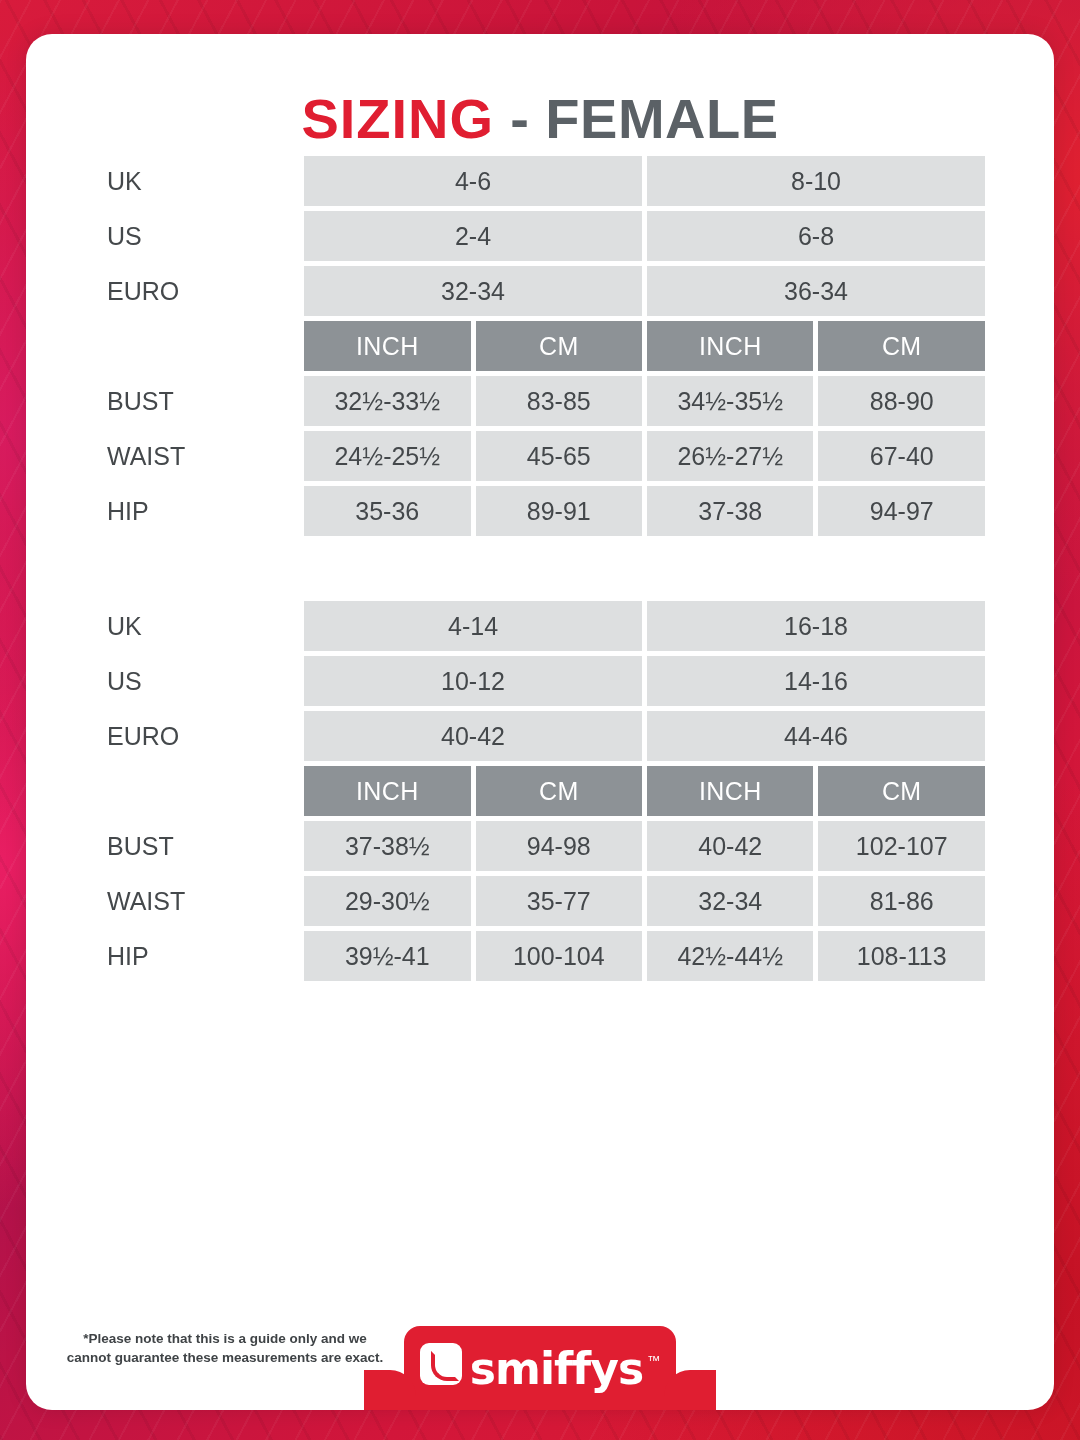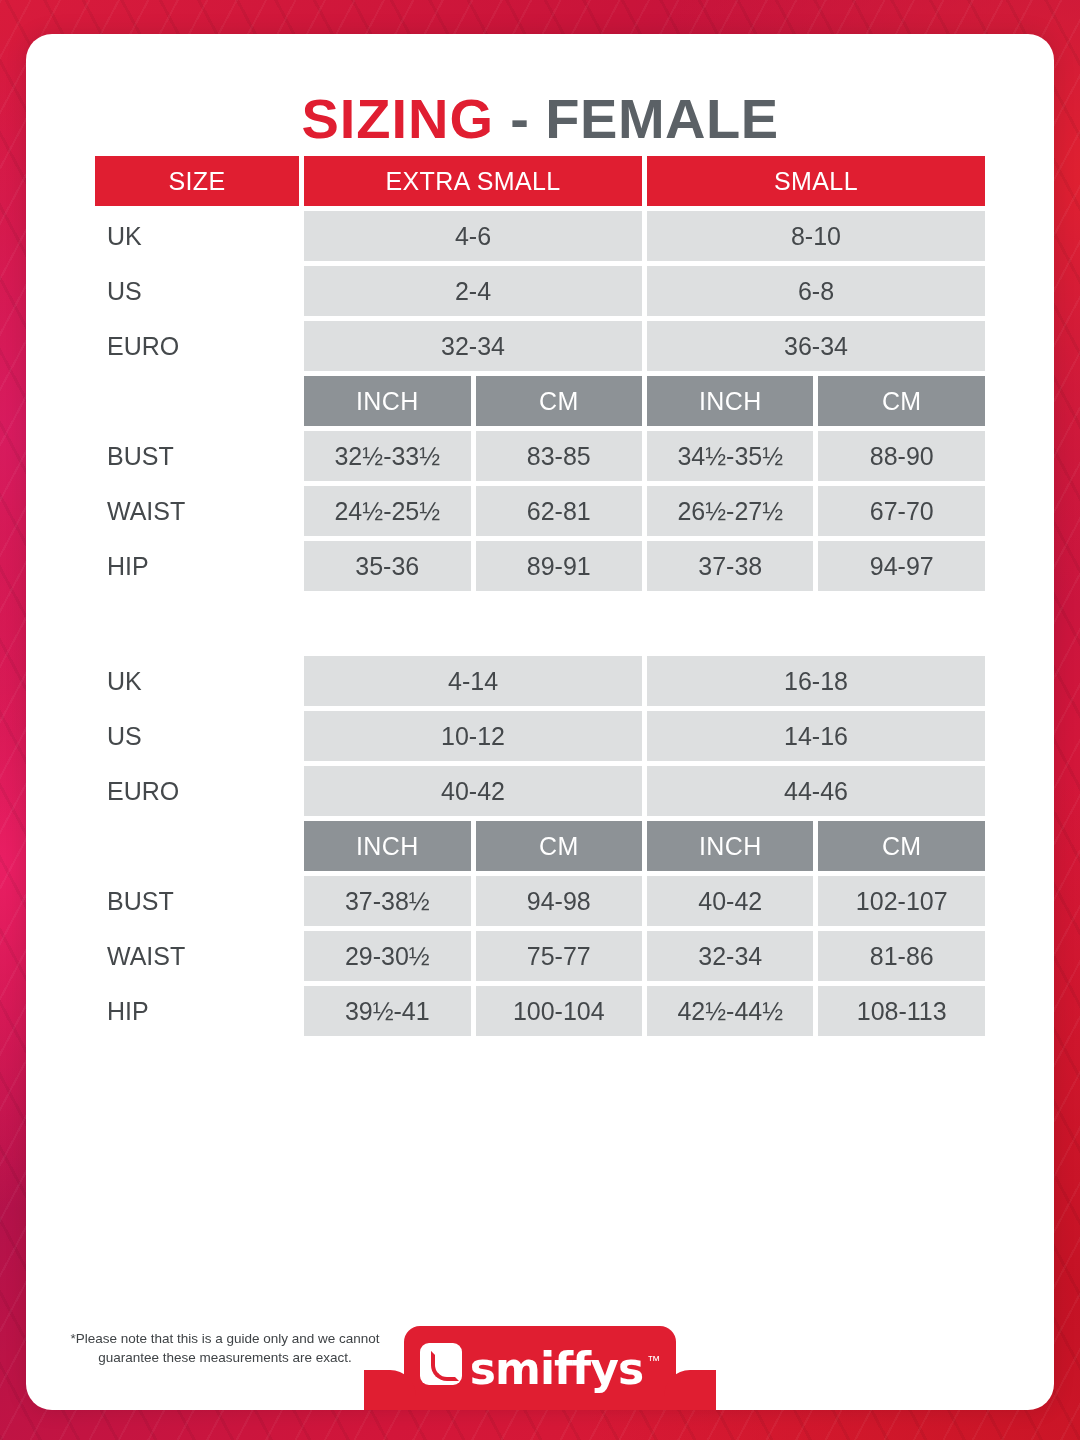--- a/index.html
+++ b/index.html
@@ -126,21 +126,21 @@
     width: 1028px;
     height: 110px;
   }
   .note {
     position: absolute;
     left: 34px;
     bottom: 42px;
     width: 330px;
     text-align: center;
     font-size: 13.5px;
-    font-weight: normal;
+    font-weight: bold;
     color: #3f4346;
     line-height: 1.45;
   }
   .brand {
     position: absolute;
     left: 50%;
     transform: translateX(-50%);
     bottom: 0;
     width: 272px;
     height: 84px;
@@ -217,25 +217,20 @@
       <table class="sizing">
         <colgroup>
           <col style="width:190px">
           <col style="width:155px">
           <col style="width:155px">
           <col style="width:155px">
           <col style="width:155px">
         </colgroup>
         <tbody>
           <tr>
-            <td class="hdr">SIZE</td>
-            <td class="hdr" colspan="2">EXTRA SMALL</td>
-            <td class="hdr" colspan="2">SMALL</td>
-          </tr>
-          <tr>
             <td class="lbl">UK</td>
             <td class="cell" colspan="2">4-6</td>
             <td class="cell" colspan="2">8-10</td>
           </tr>
           <tr>
             <td class="lbl">US</td>
             <td class="cell" colspan="2">2-4</td>
             <td class="cell" colspan="2">6-8</td>
           </tr>
           <tr>
@@ -253,23 +248,23 @@
           <tr>
             <td class="lbl">BUST</td>
             <td class="cell">32½-33½</td>
             <td class="cell">83-85</td>
             <td class="cell">34½-35½</td>
             <td class="cell">88-90</td>
           </tr>
           <tr>
             <td class="lbl">WAIST</td>
             <td class="cell">24½-25½</td>
-            <td class="cell">62-81</td>
+            <td class="cell">45-65</td>
             <td class="cell">26½-27½</td>
-            <td class="cell">67-70</td>
+            <td class="cell">67-40</td>
           </tr>
           <tr>
             <td class="lbl">HIP</td>
             <td class="cell">35-36</td>
             <td class="cell">89-91</td>
             <td class="cell">37-38</td>
             <td class="cell">94-97</td>
           </tr>
           <tr class="gap-row">
             <td colspan="5"></td>
@@ -311,21 +306,21 @@
           <tr>
             <td class="lbl">BUST</td>
             <td class="cell">37-38½</td>
             <td class="cell">94-98</td>
             <td class="cell">40-42</td>
             <td class="cell">102-107</td>
           </tr>
           <tr>
             <td class="lbl">WAIST</td>
             <td class="cell">29-30½</td>
-            <td class="cell">75-77</td>
+            <td class="cell">35-77</td>
             <td class="cell">32-34</td>
             <td class="cell">81-86</td>
           </tr>
           <tr>
             <td class="lbl">HIP</td>
             <td class="cell">39½-41</td>
             <td class="cell">100-104</td>
             <td class="cell">42½-44½</td>
             <td class="cell">108-113</td>
           </tr>

